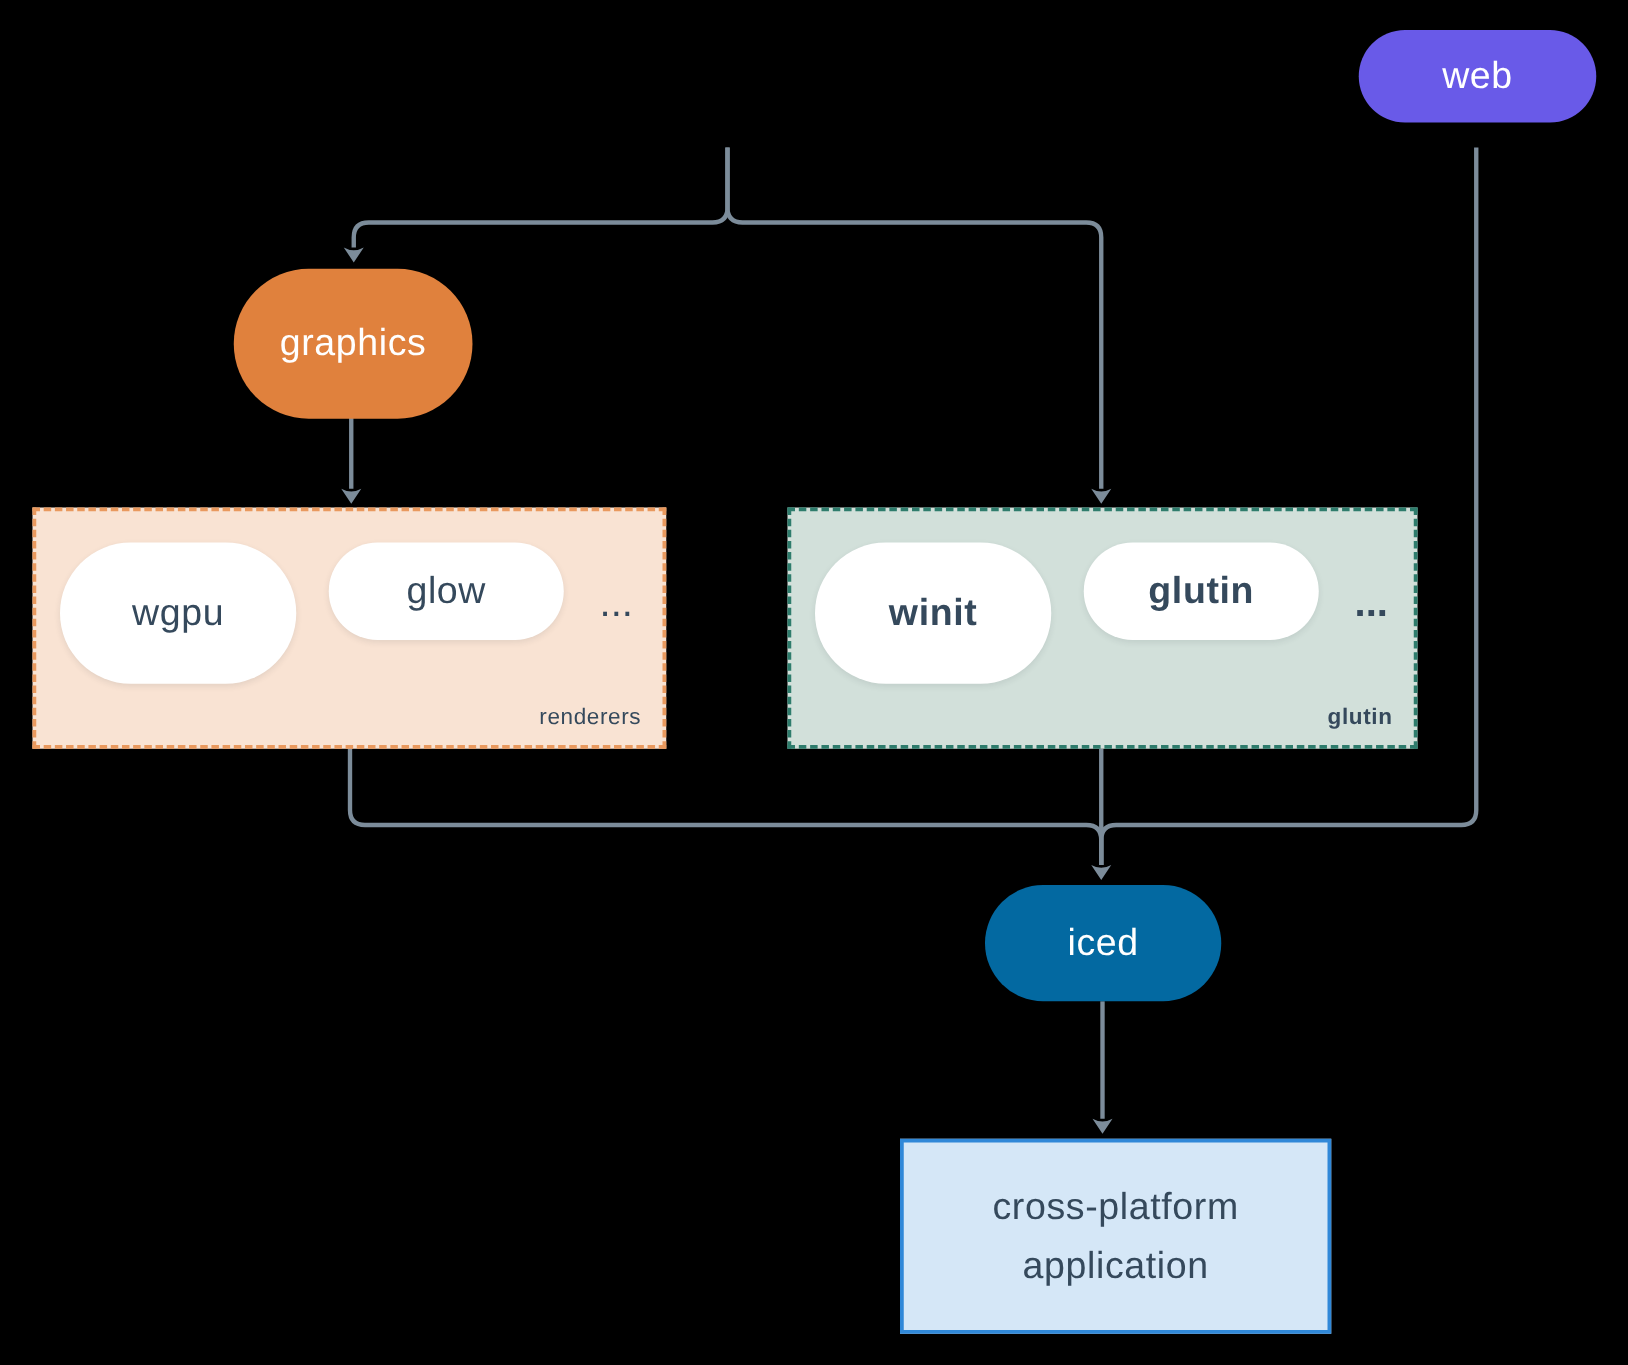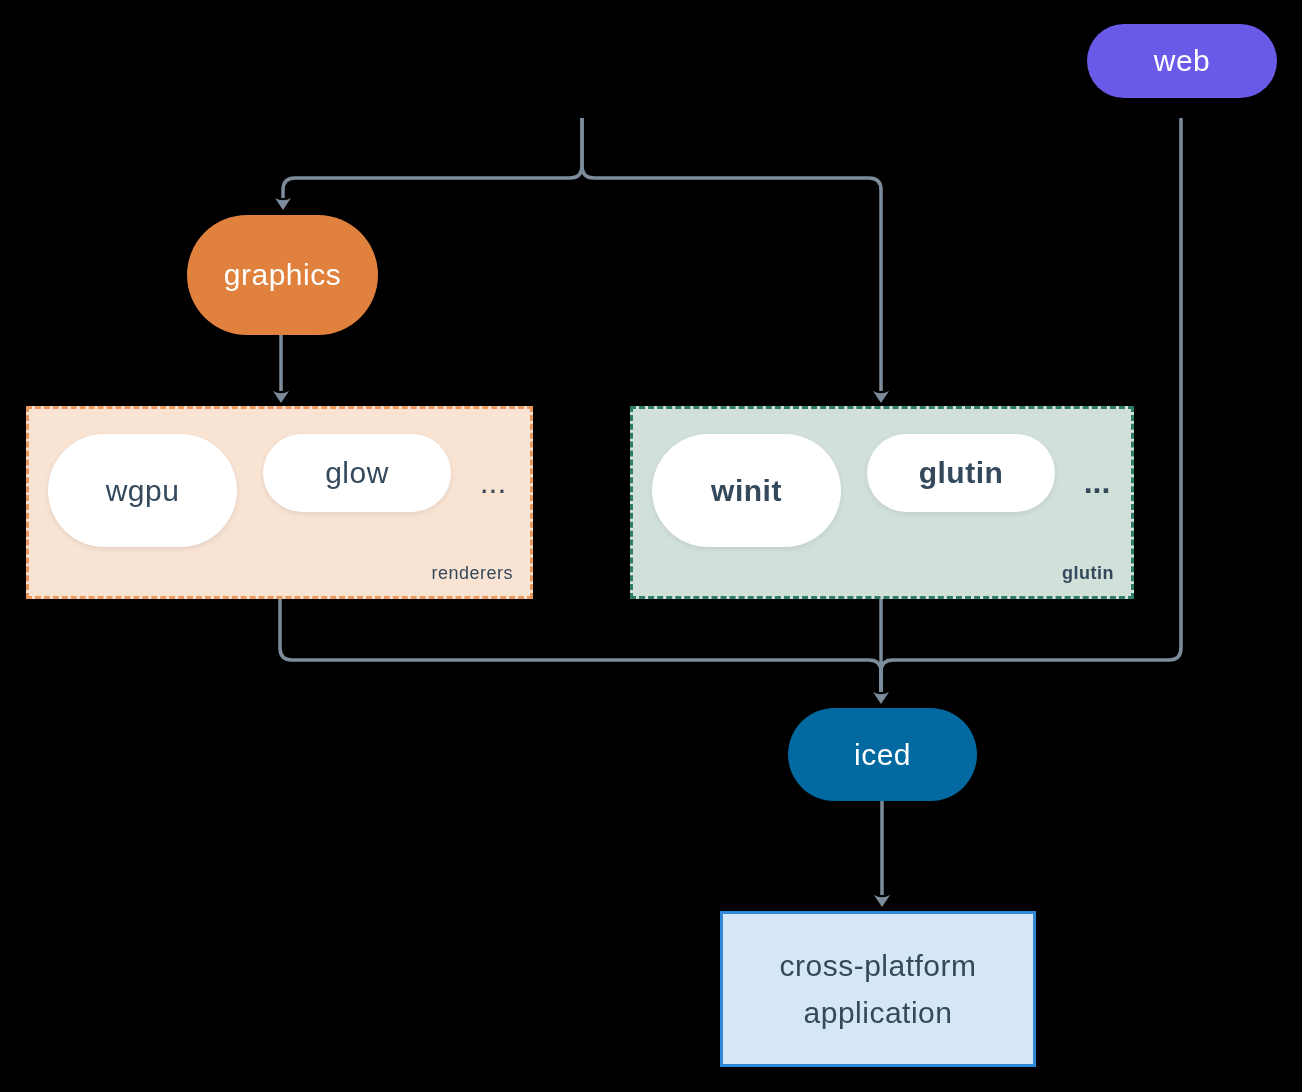--- a/index.html
+++ b/index.html
@@ -74,21 +74,21 @@
   }
   .group-label {
     position: absolute;
     right: 17px; bottom: 12px;
     font-size: 18px;
     color: #35495c;
     letter-spacing: 0.5px;
   }
   .app-box {
     position: absolute;
-    left: 720px; top: 911px; width: 316px; height: 156px;
+    left: 720px; top: 911px; width: 345px; height: 156px;
     box-sizing: border-box;
     background: #d5e7f7;
     border: 3px solid #3088d8;
     display: flex;
     flex-direction: column;
     align-items: center;
     justify-content: center;
     font-size: 30px;
     line-height: 47px;
     letter-spacing: 0.5px;

